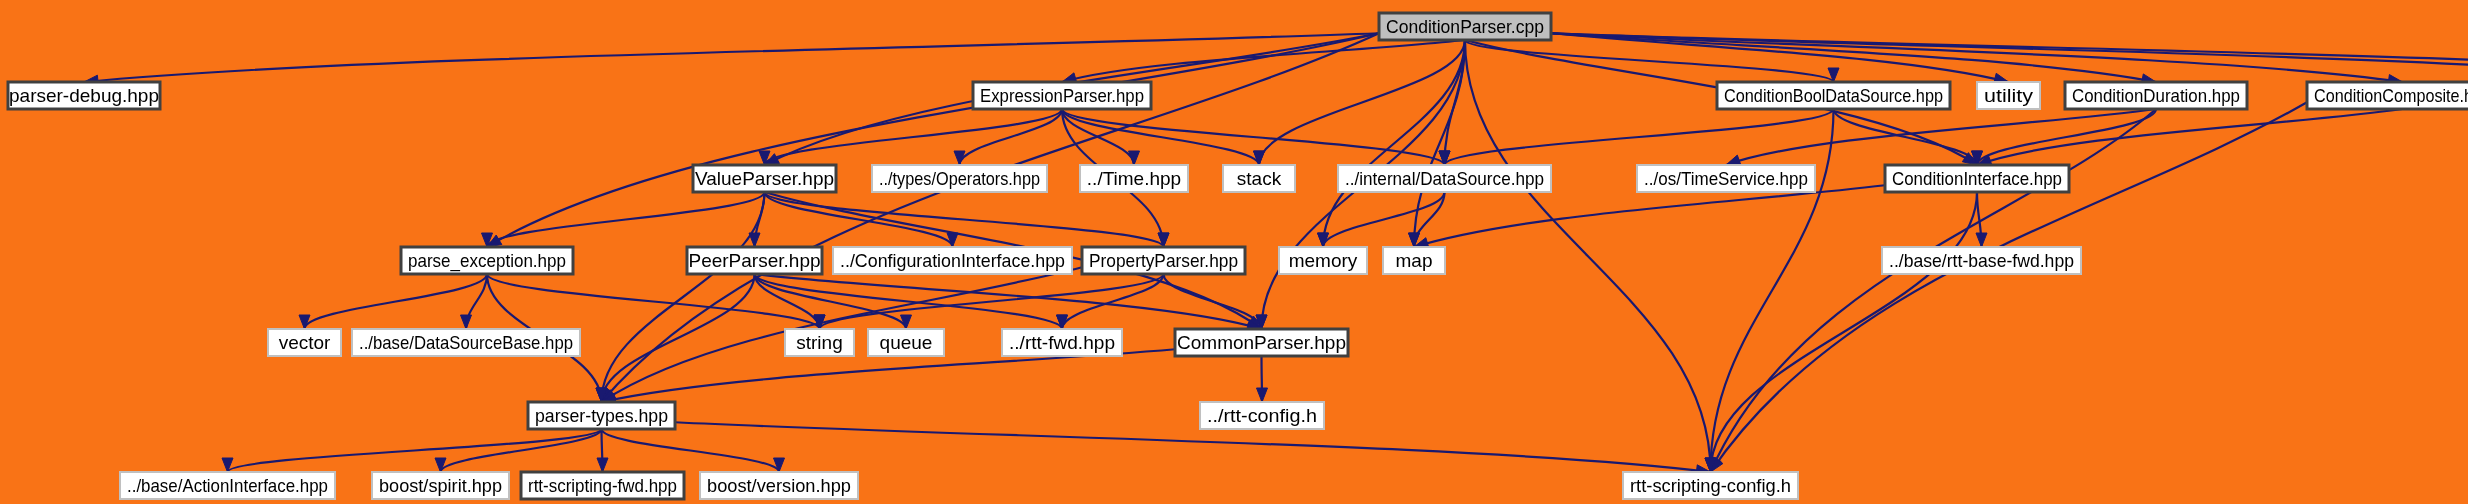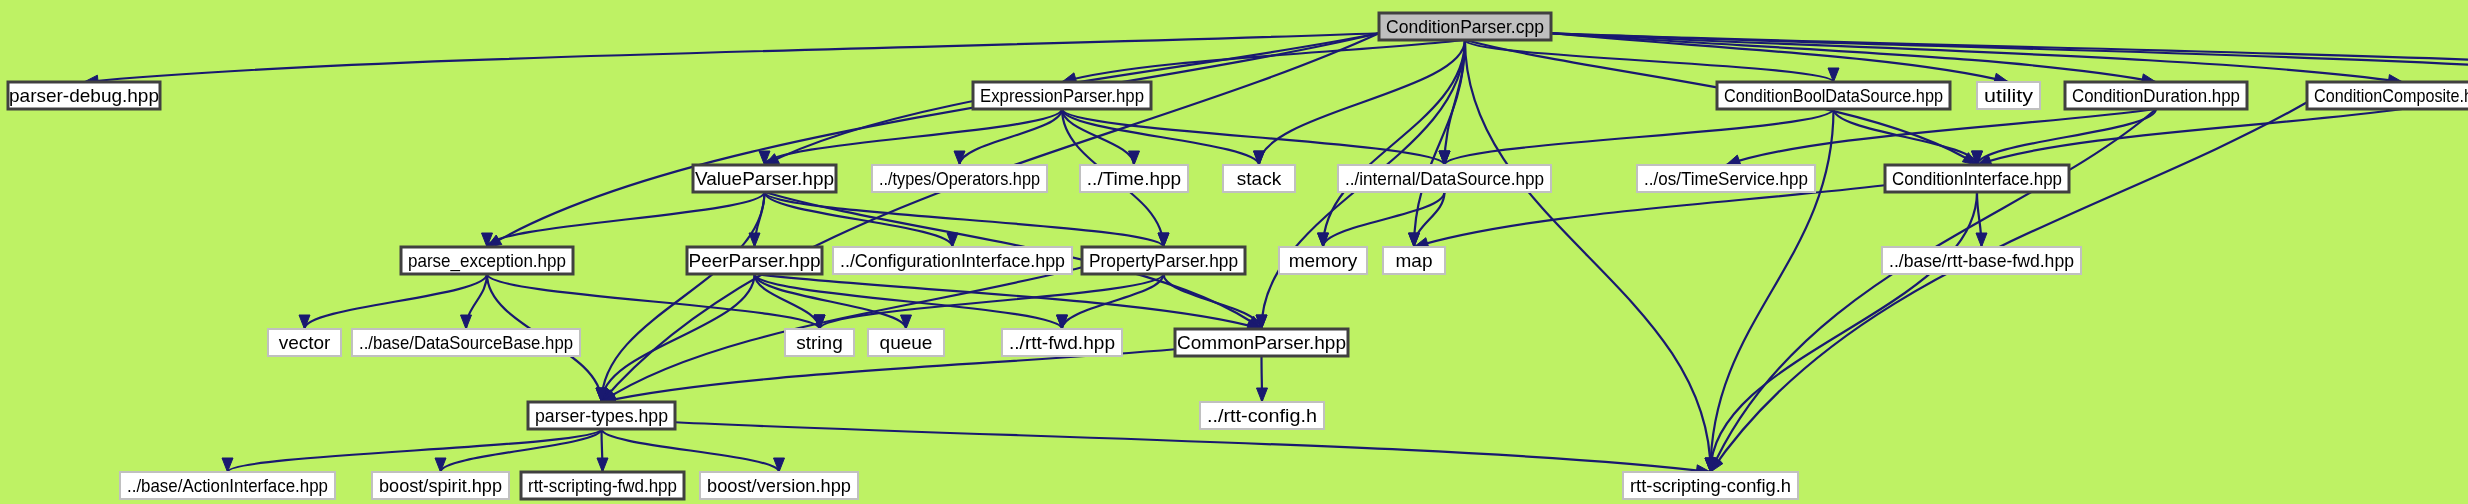--- a/index.html
+++ b/index.html
@@ -4,21 +4,21 @@
 <style>
   html, body {
     margin: 0;
     padding: 0;
     background: #ffffff;
   }
   #graph-root {
     position: relative;
     width: 2468px;
     height: 504px;
-    background: #bef264;
+    background: #f97316;
     font-family: "Liberation Sans", sans-serif;
     overflow: hidden;
   }
   svg.graph-canvas {
     position: absolute;
     left: 0;
     top: 0;
     width: 2468px;
     height: 504px;
   }

